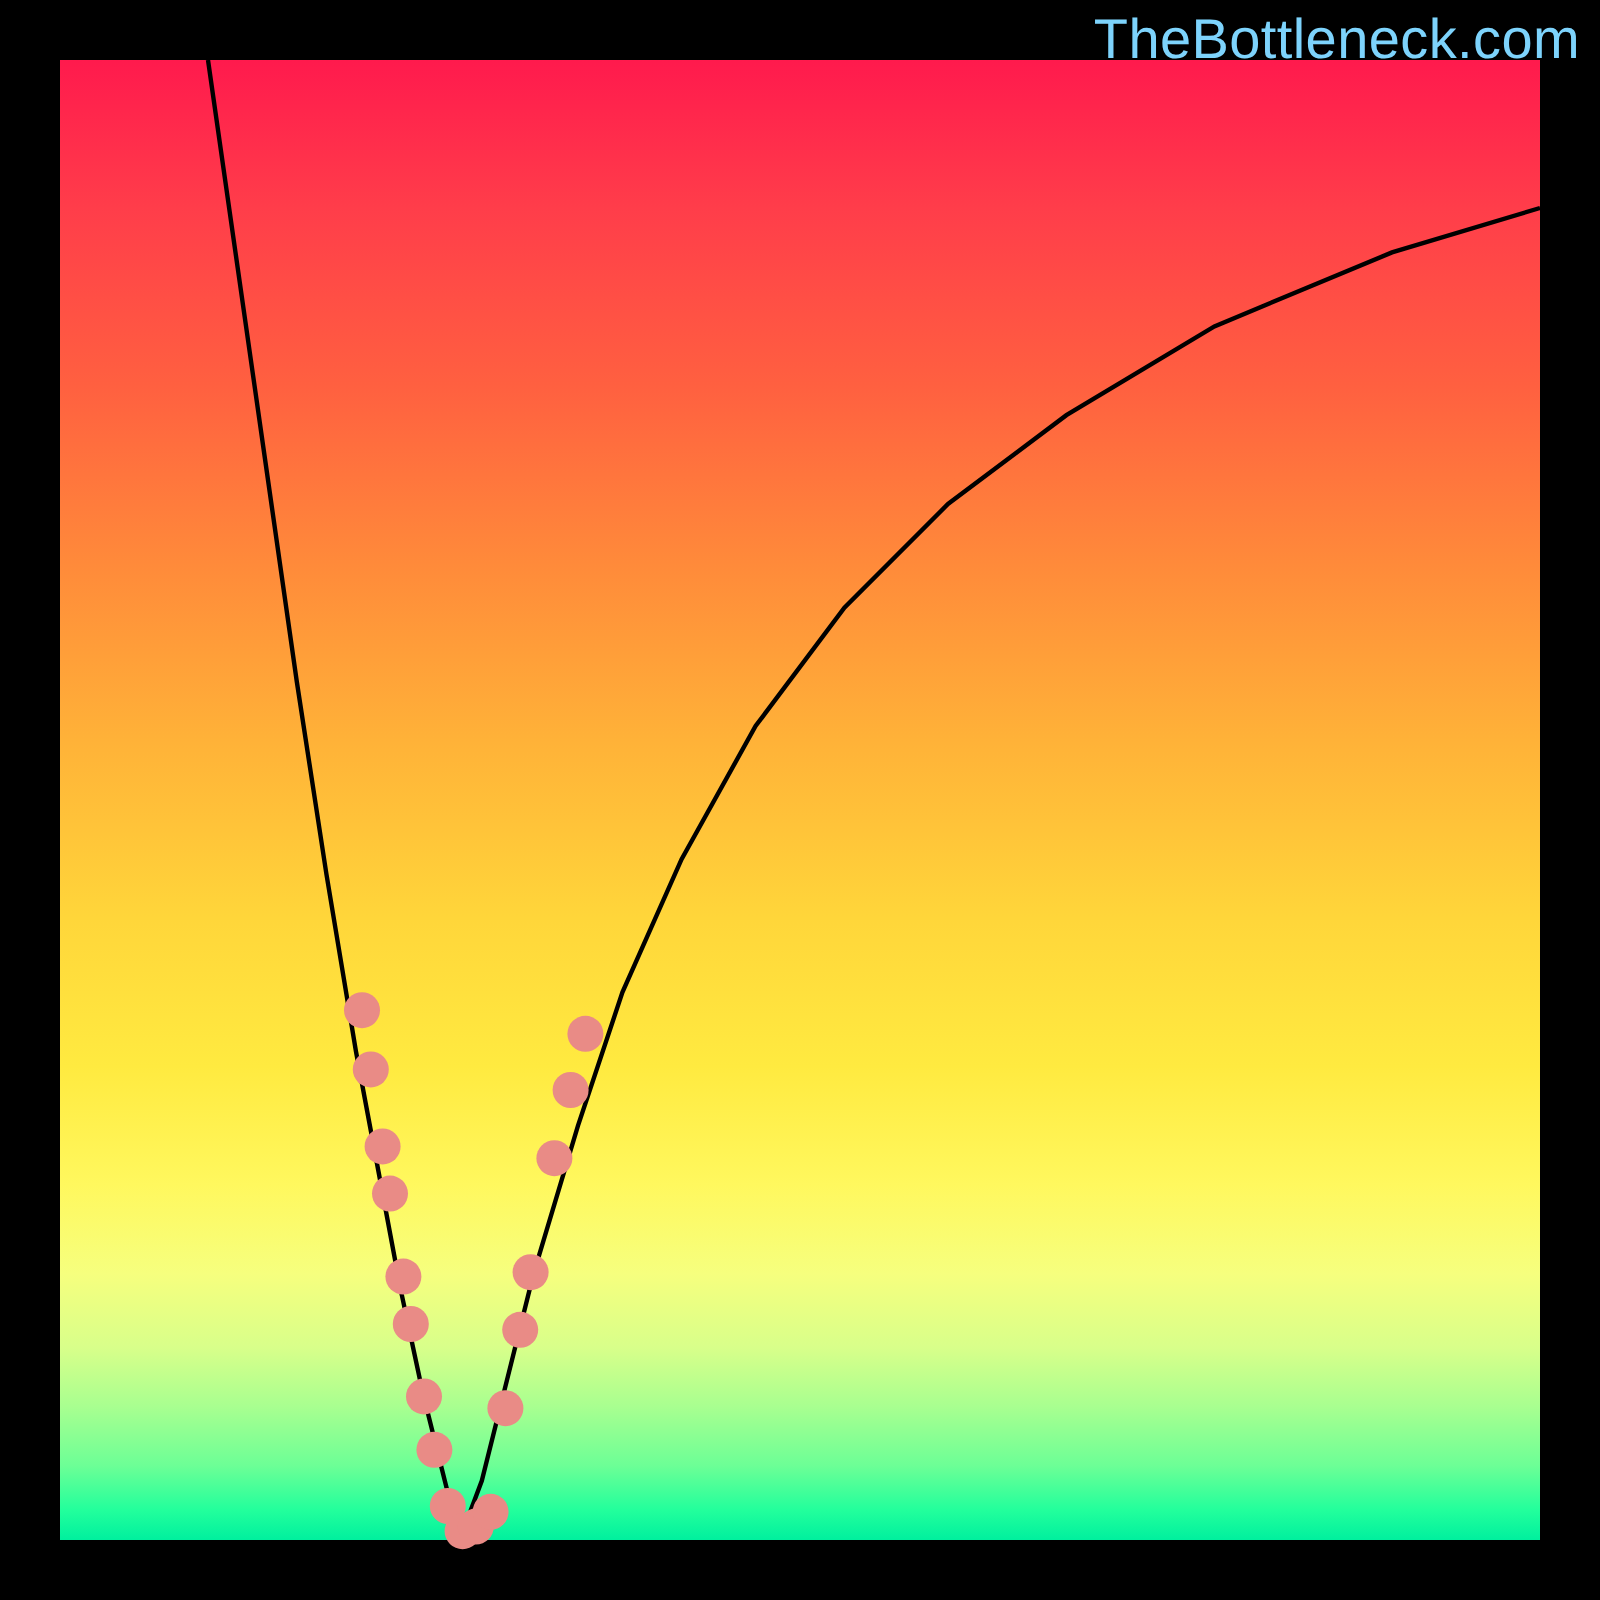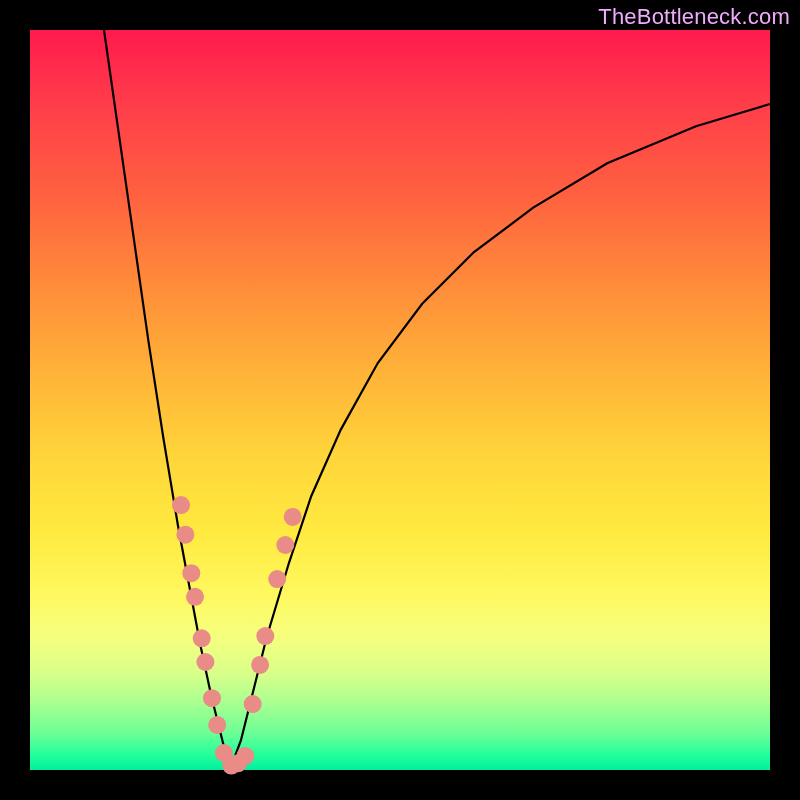--- a/index.html
+++ b/index.html
@@ -41,22 +41,22 @@
       #a8ff90 91%,
       #6cff96 95%,
       #22ff9c 98%,
       #00f09e 100%
     );
   }
   .watermark {
     position: absolute;
     top: 4px;
     right: 10px;
-    color: #f0abfc;
-    font-size: 22px;
+    color: #7dd3fc;
+    font-size: 28px;
     font-weight: 500;
     letter-spacing: 0.2px;
     user-select: none;
   }
   svg.curve {
     position: absolute;
     top: 0;
     left: 0;
     width: 740px;
     height: 740px;

